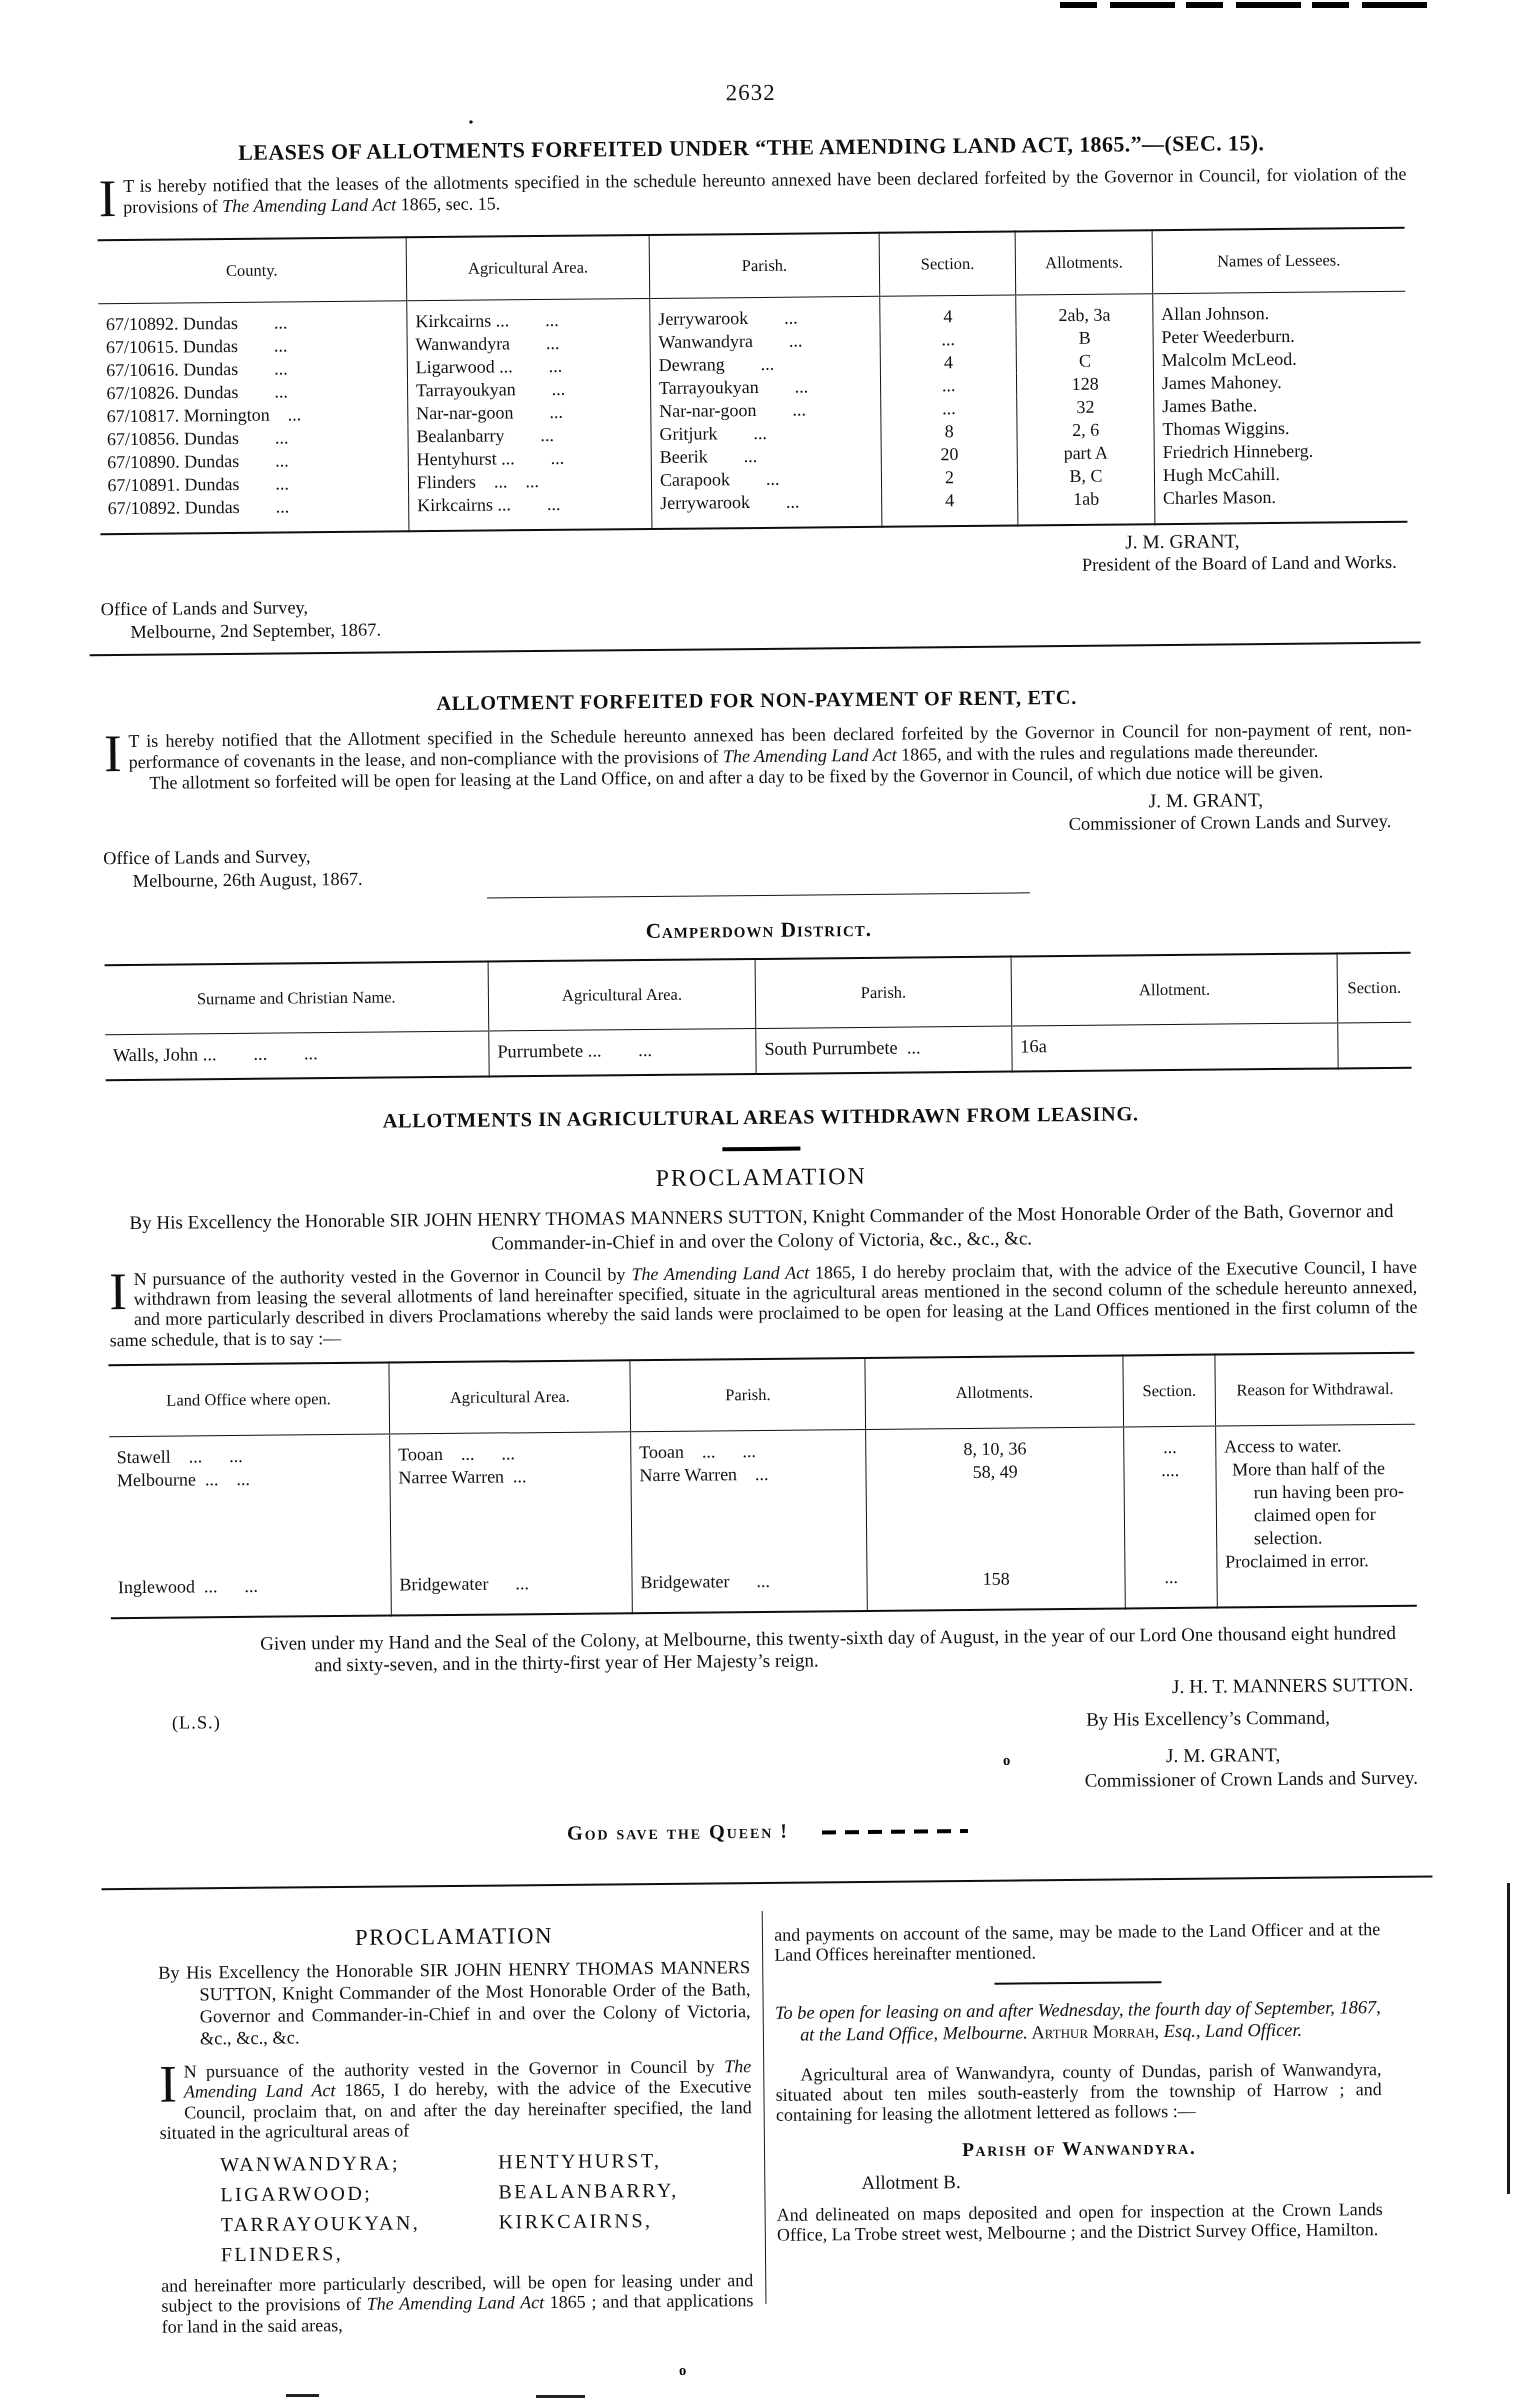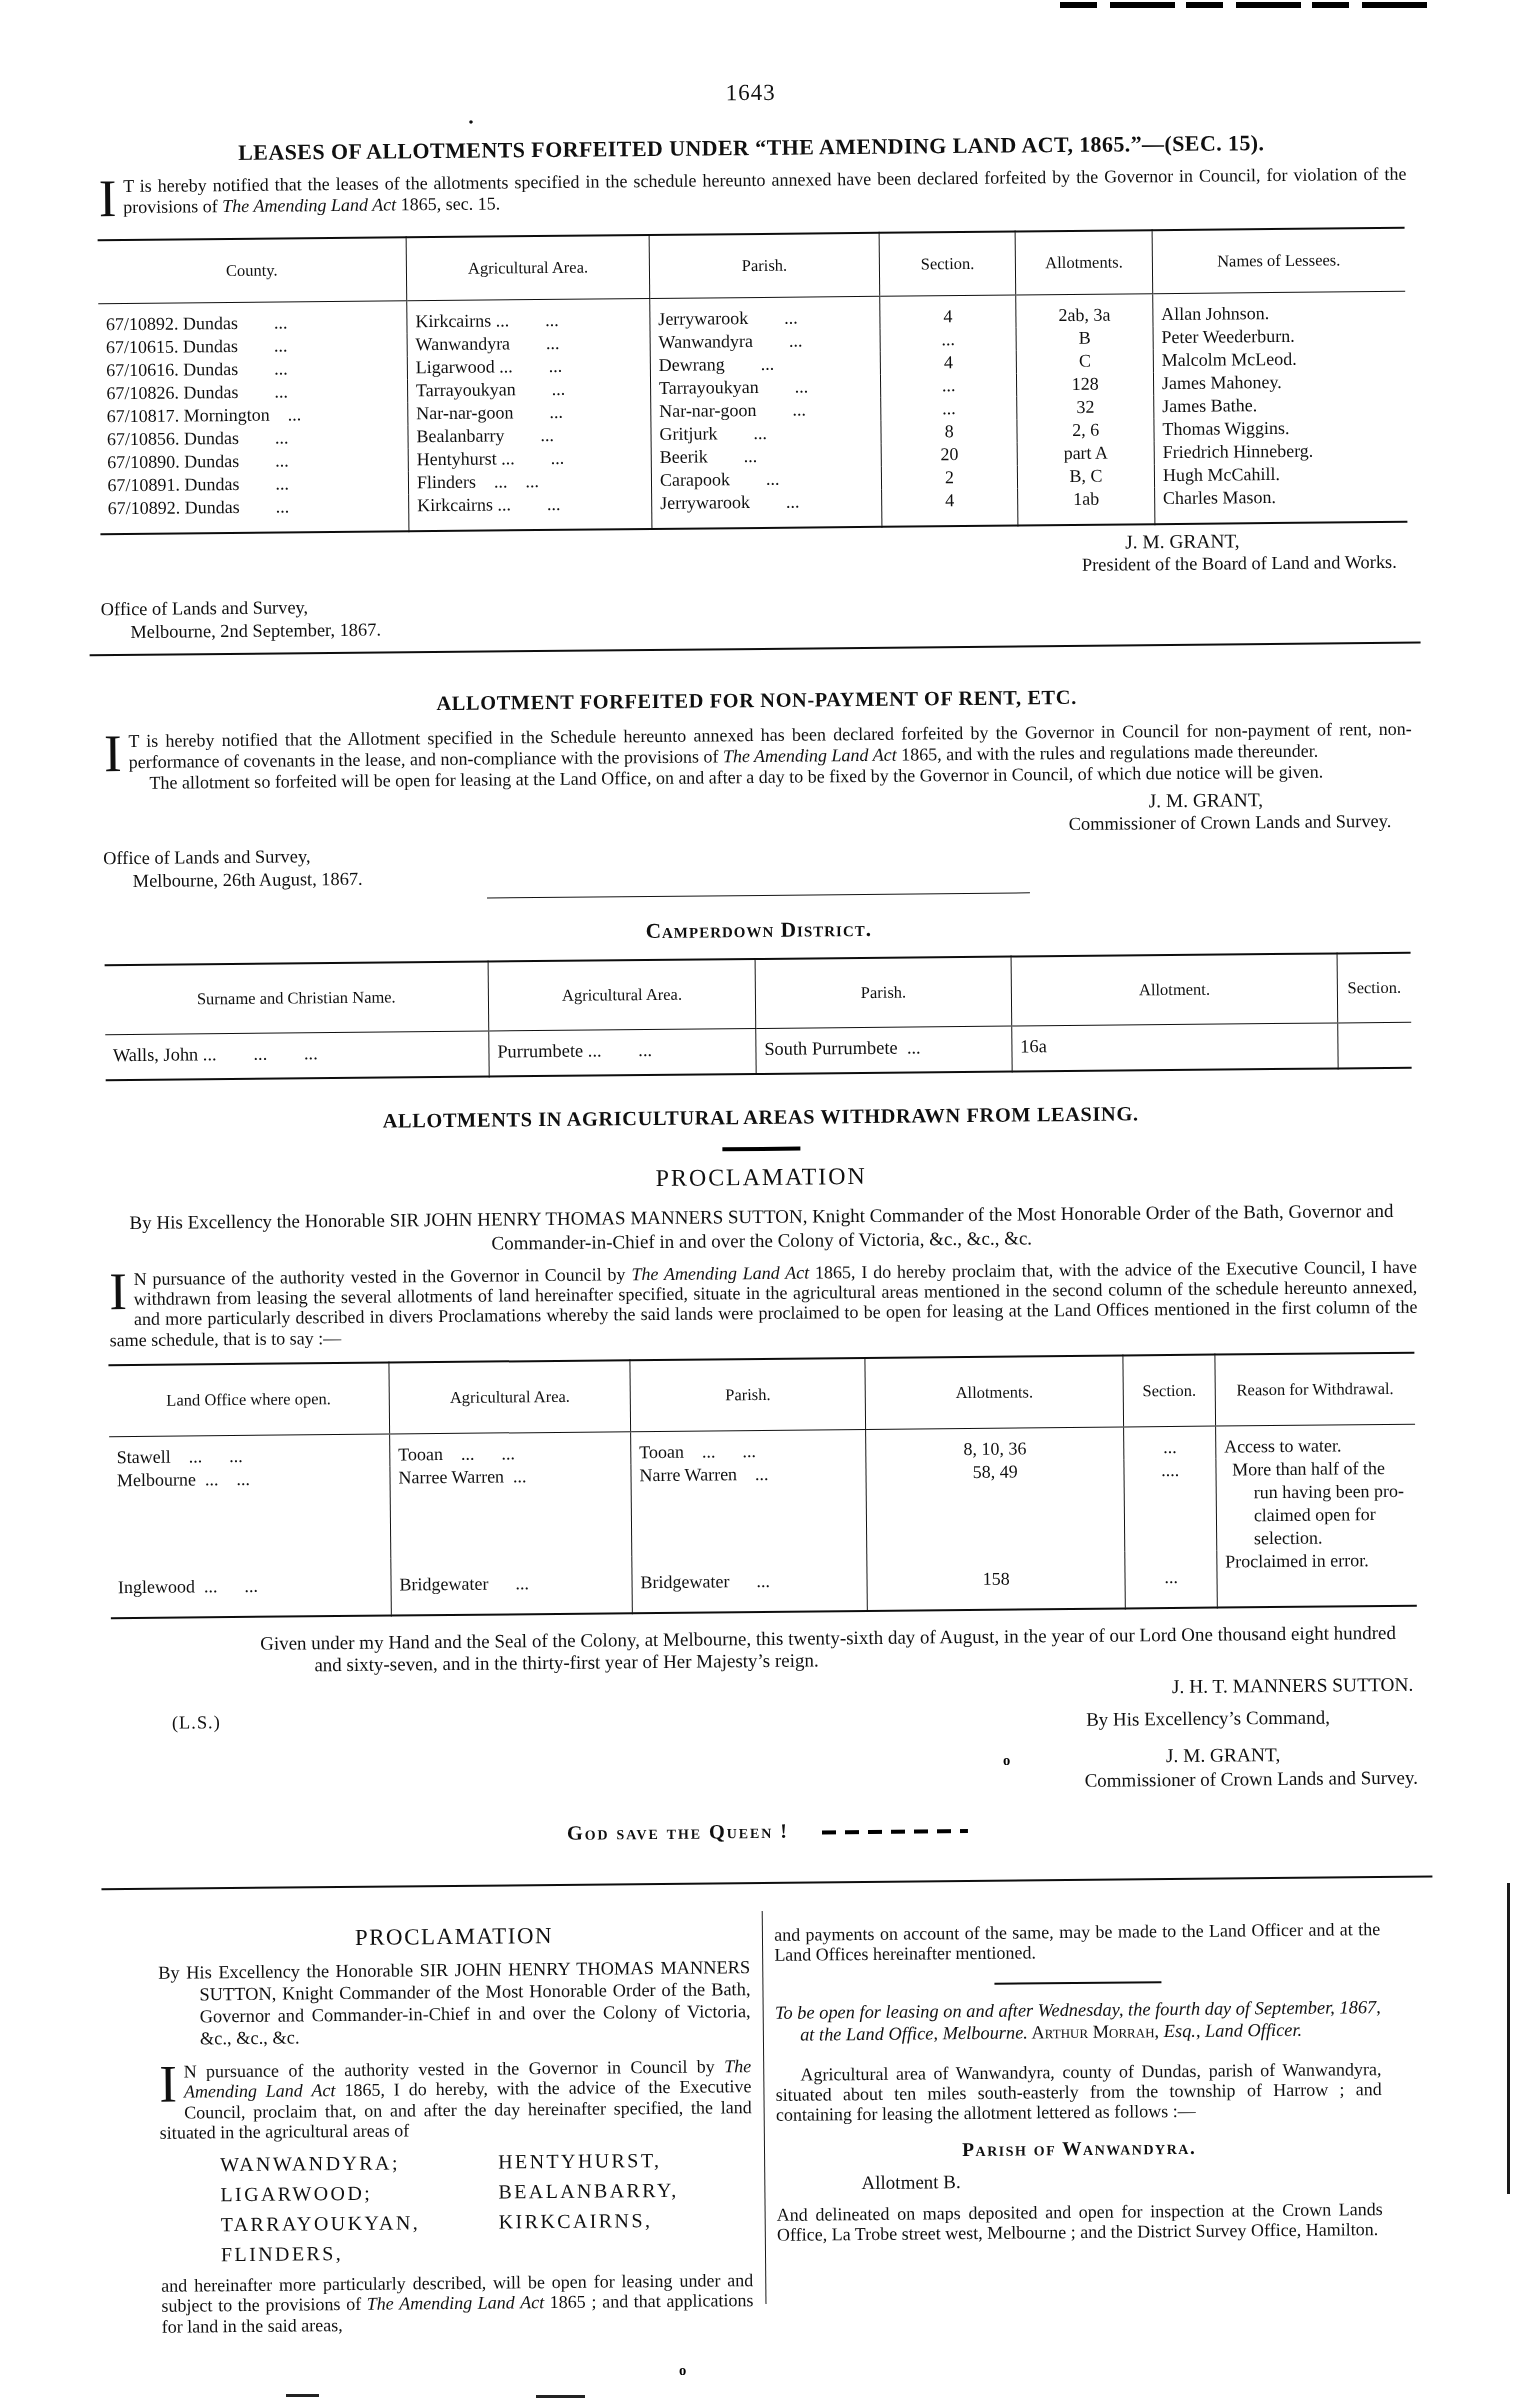--- a/index.html
+++ b/index.html
@@ -104,21 +104,21 @@
 <body>
 
 <div class="page">
 
   <div class="top-dashes"></div>
 
   <div class="sheet">
 
     <div class="folio">
       <span class="bullet">•</span>
-      <span>1643</span>
+      <span>2632</span>
     </div>
 
     <div class="h1">LEASES OF ALLOTMENTS FORFEITED UNDER “THE AMENDING LAND ACT, 1865.”—(SEC. 15).</div>
 
     <p class="p mt10">
       <span class="dropcap">I</span><span>T is hereby notified that the leases of the allotments specified in the schedule hereunto annexed have been declared forfeited by the Governor in Council, for violation of the provisions of </span><span class="it">The Amending Land Act</span><span> 1865, sec. 15.</span>
     </p>
     <div class="clear"></div>
 
     <table>

